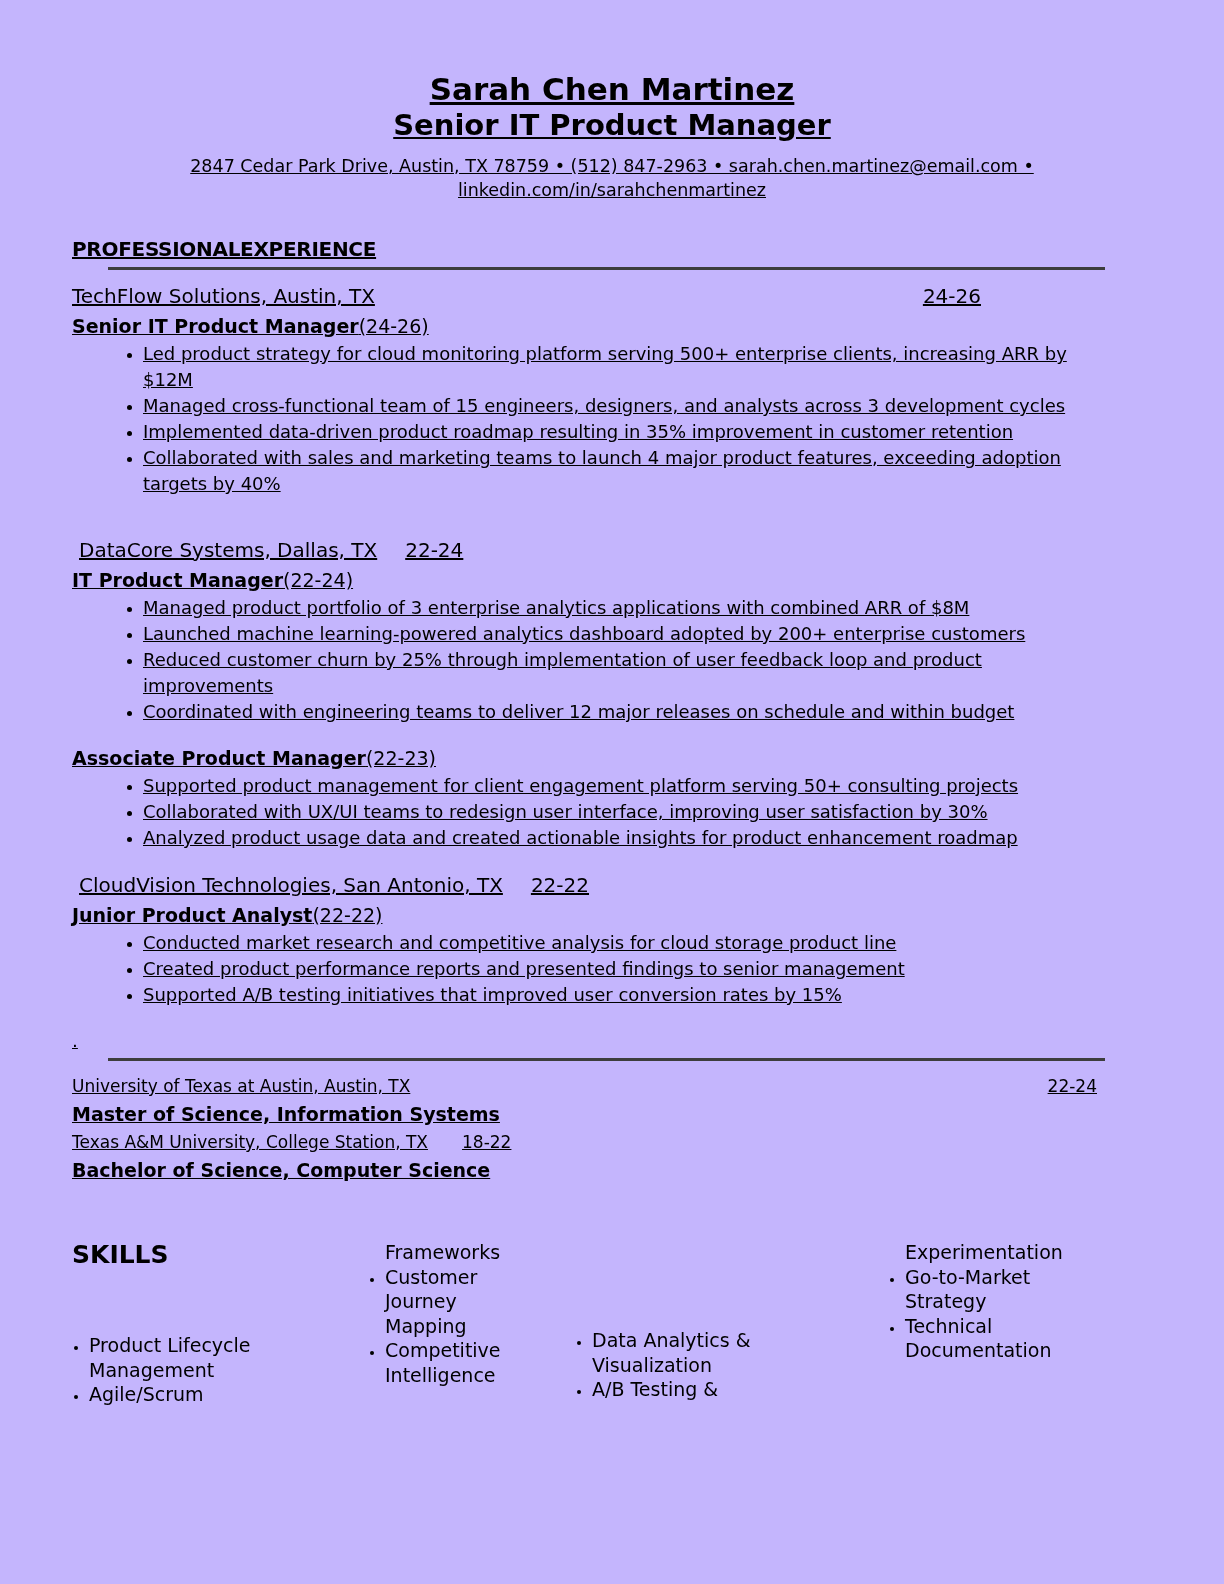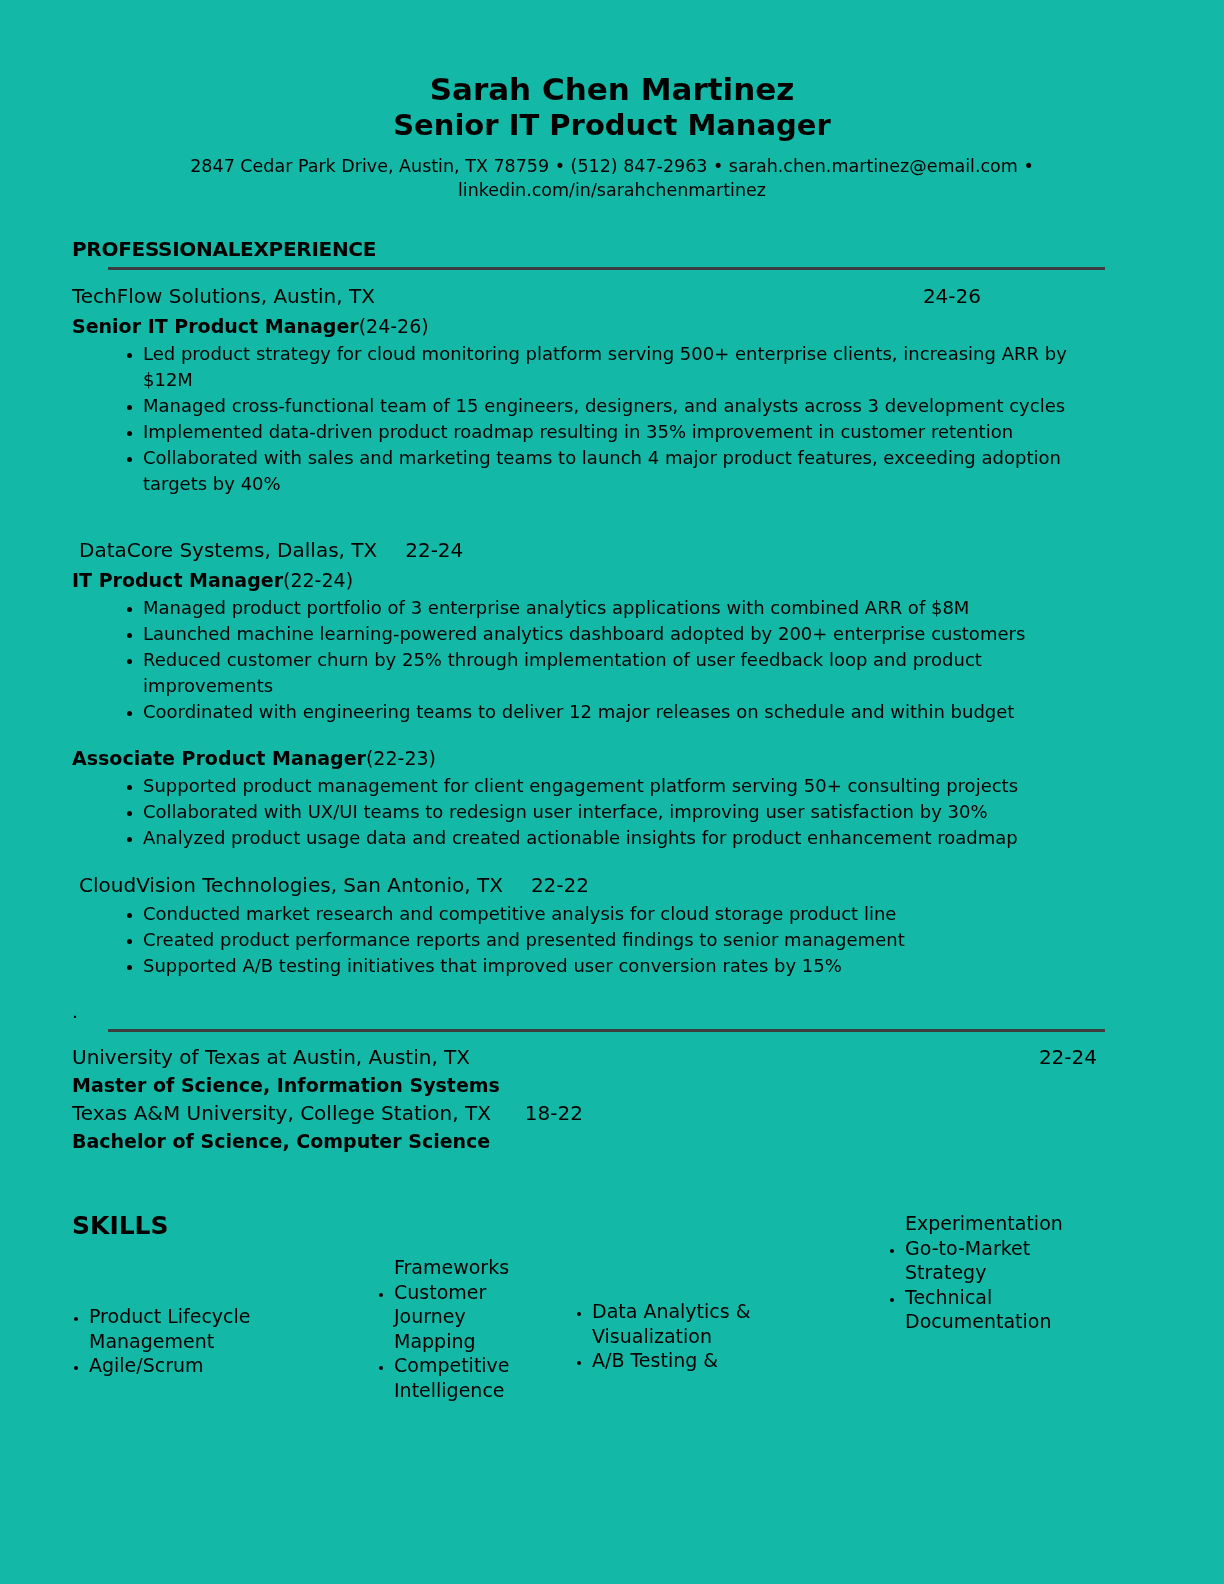--- a/index.html
+++ b/index.html
@@ -2,21 +2,21 @@
 <html><head>
 <meta charset="utf-8">
 <style>
   html,body{margin:0;padding:0;background:#ffffff;}
   body{
     width:1224px;height:1584px;
     font-family:"DejaVu Sans", sans-serif;
     color:#000;
     -webkit-font-smoothing:antialiased;
   }
-  .page{position:relative;width:1224px;height:1584px;overflow:hidden;background:#14b8a6;}
+  .page{position:relative;width:1224px;height:1584px;overflow:hidden;background:#c4b5fd;text-decoration:underline;}
 
   
   .header{text-align:center;padding-top:70px;}
   .name{font-size:31px;font-weight:bold;line-height:38px;}
   .headline{font-size:29px;font-weight:bold;line-height:35px;}
   .contact{margin-top:11px;font-size:17.5px;line-height:24px;}
 
   
   .content{margin-left:72px;margin-right:119px;}
 
@@ -40,30 +40,30 @@
 
   .job0{margin-top:12px;}
   .job1{margin-top:39px;}
   .job2{margin-top:20px;}
   .job3{margin-top:20px;}
 
   .stray{margin-top:20px;font-size:18.5px;line-height:26px;}
 
   
   .edu{margin-top:11px;}
-  .edu .company-line{font-size:20px;line-height:28px;}
+  .edu .company-line{font-size:17px;line-height:28px;}
   .edu .date-right{margin-right:8px;}
   .edu .date-inline{margin-left:34px;}
   .degree{font-size:19px;font-weight:bold;line-height:28px;}
 
   
   .skills-grid{position:relative;margin-top:56px;height:258px;}
   .skcol{position:absolute;}
   .skcol1{left:0;top:4;width:180px;}
-  .skcol2{left:305px;top:0;width:136px;margin-top:44px;}
+  .skcol2{left:296px;top:0;width:136px;}
   .skcol3{left:503px;top:88px;width:180px;}
   .skcol4{left:816px;top:0;width:228px;}
   h2.skills-h{margin:0;font-size:25px;font-weight:bold;line-height:30px;}
   .skcol1 ul.skill-list{margin-top:63px;}
   ul.skill-list{margin:0;padding-left:17px;list-style:disc;}
   ul.skill-list li{font-size:19px;line-height:24.5px;}
   ul.skill-list li::marker{font-size:14px;}
   .skill-cont{padding-left:17px;font-size:19px;line-height:24.5px;}
 </style>
 </head>
@@ -121,20 +121,21 @@
           <li>Collaborated with UX/UI teams to redesign user interface, improving user satisfaction by 30%</li>
           <li>Analyzed product usage data and created actionable insights for product enhancement roadmap</li>
         </ul>
       </div>
 
       <div class="job job3">
         <div class="company-line">
           <span class="company-indent">CloudVision Technologies, San Antonio, TX</span>
           <span class="date-inline">22-22</span>
         </div>
+        <div class="title-line"><span class="bold">Junior Product Analyst</span><span>(22-22)</span></div>
         <ul class="bullets">
           <li>Conducted market research and competitive analysis for cloud storage product line</li>
           <li>Created product performance reports and presented findings to senior management</li>
           <li>Supported A/B testing initiatives that improved user conversion rates by 15%</li>
         </ul>
       </div>
     </section>
 
     <div class="stray">.</div>
 

